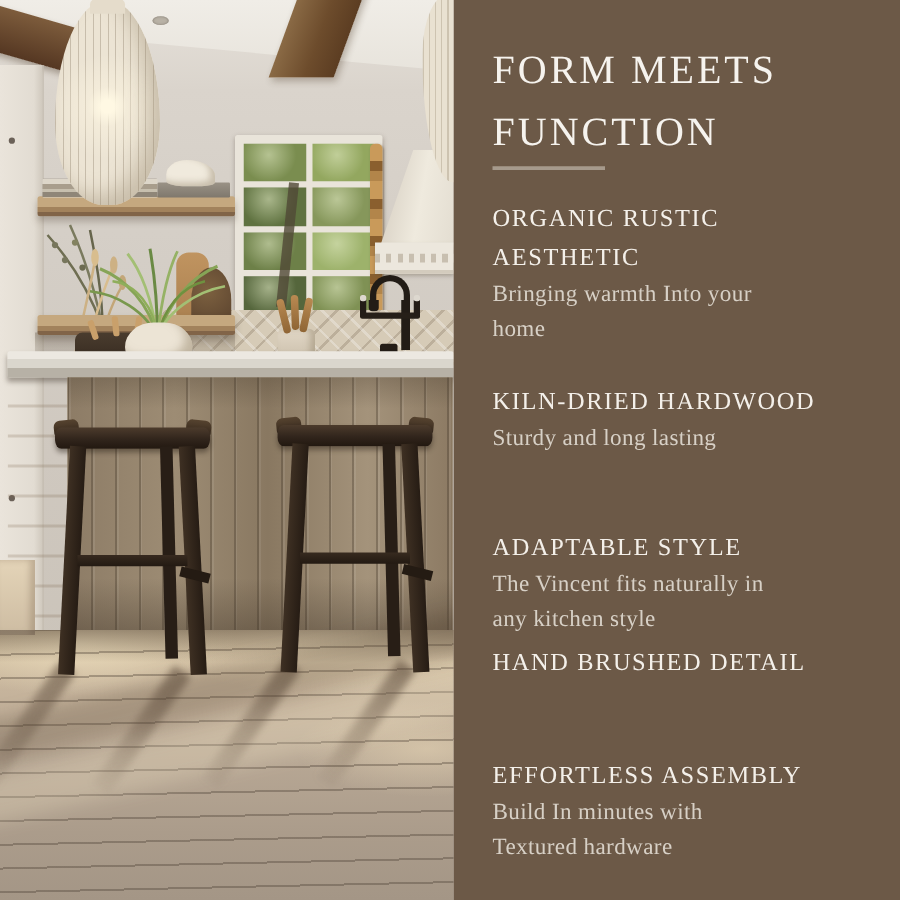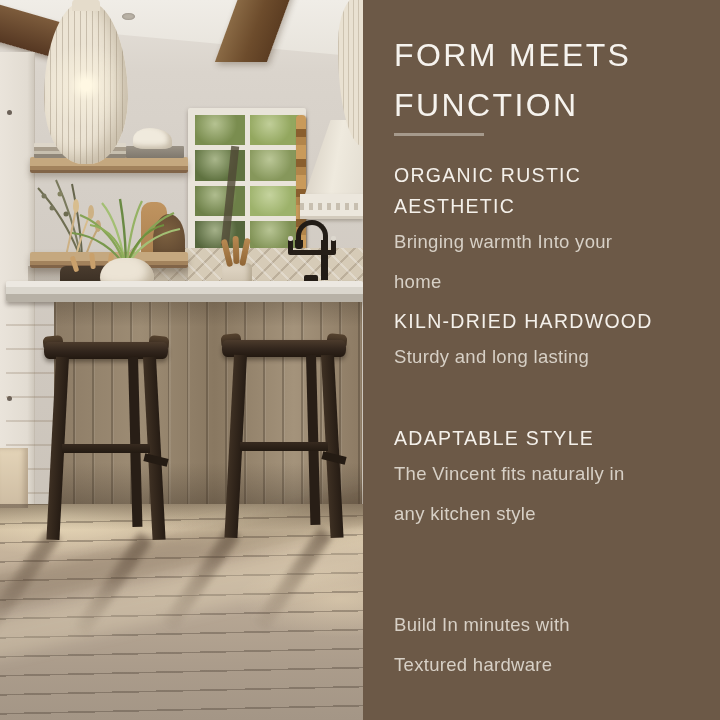--- a/index.html
+++ b/index.html
@@ -1,17 +1,17 @@
 <!DOCTYPE html>
 <html><head>
 <meta charset="utf-8">
 <style>
   html,body{margin:0;padding:0;background:#2b2b2b;}
   .canvas{position:relative;width:720px;height:720px;overflow:hidden;
-          font-family:Liberation Sans, sans-serif;background:#6c5947;}
+          font-family:Liberation Serif, serif;background:#6c5947;}
 
   
   .photo{position:absolute;left:0;top:0;width:363px;height:720px;overflow:hidden;background:#d5cfc7;}
   .photo *{position:absolute;}
 
   .wall{left:0;top:0;width:363px;height:520px;
         background:linear-gradient(180deg,#e6e1da 0%,#dad4cc 14%,#d4cec6 40%,#cfc8bf 70%,#cbc4ba 100%);}
   .ceiling{left:0;top:0;width:363px;height:62px;background:linear-gradient(180deg,#f0ede7,#e7e3db);
            clip-path:polygon(0 0,100% 0,100% 92%,0 38%);}
   .ceiling-spot{left:122px;top:13px;width:13px;height:7px;border-radius:50%;background:#b9b2a6;box-shadow:inset 0 0 2px #7c756b;}
@@ -148,21 +148,21 @@
   .panel{position:absolute;left:363px;top:0;width:357px;height:720px;background:#6c5947;color:#f6f3ee;}
   .panel-title{position:absolute;left:31px;top:30px;margin:0;font-size:32px;line-height:50px;
       font-weight:400;letter-spacing:2.4px;color:#f6f3ee;white-space:pre-line;}
   .divider{position:absolute;left:31px;top:133px;width:90px;height:2.5px;background:#a69a8c;}
   .feature{position:absolute;left:31px;right:18px;}
   .feature:nth-of-type(1){top:160px}.feature:nth-of-type(2){top:306px}
   .feature:nth-of-type(3){top:423px}.feature:nth-of-type(4){top:515px}
   .feature:nth-of-type(5){top:605px}
   .feature h2{margin:0;font-size:19.5px;line-height:31px;font-weight:400;letter-spacing:1.3px;
       color:#f4f0ea;white-space:pre-line;}
-  .feature p{margin:0;font-size:18.5px;line-height:40px;font-weight:400;letter-spacing:.3px;
+  .feature p{margin:0;font-size:18.5px;line-height:28px;font-weight:400;letter-spacing:.3px;
       color:#d7d0c6;white-space:pre-line;}
 </style>
 </head>
 <body>
 
 <div class="canvas">
 
   <div class="photo" aria-label="Rustic kitchen with weathered wood island, marble counter and two dark saddle-seat bar stools">
     <div class="wall"></div>
     <div class="ceiling"></div>
@@ -316,20 +316,22 @@
     <section class="feature">
       <h2>KILN-DRIED HARDWOOD</h2>
       <p>Sturdy and long lasting</p>
     </section>
     <section class="feature">
       <h2>ADAPTABLE STYLE</h2>
       <p>The Vincent fits naturally in
 any kitchen style</p>
     </section>
     <section class="feature">
-    </section>
-    <section class="feature">
+      <h2>HAND BRUSHED DETAIL</h2>
+    </section>
+    <section class="feature">
+      <h2>EFFORTLESS ASSEMBLY</h2>
       <p>Build In minutes with
 Textured hardware</p>
     </section>
   </aside>
 
 </div>
 
 </body></html>

